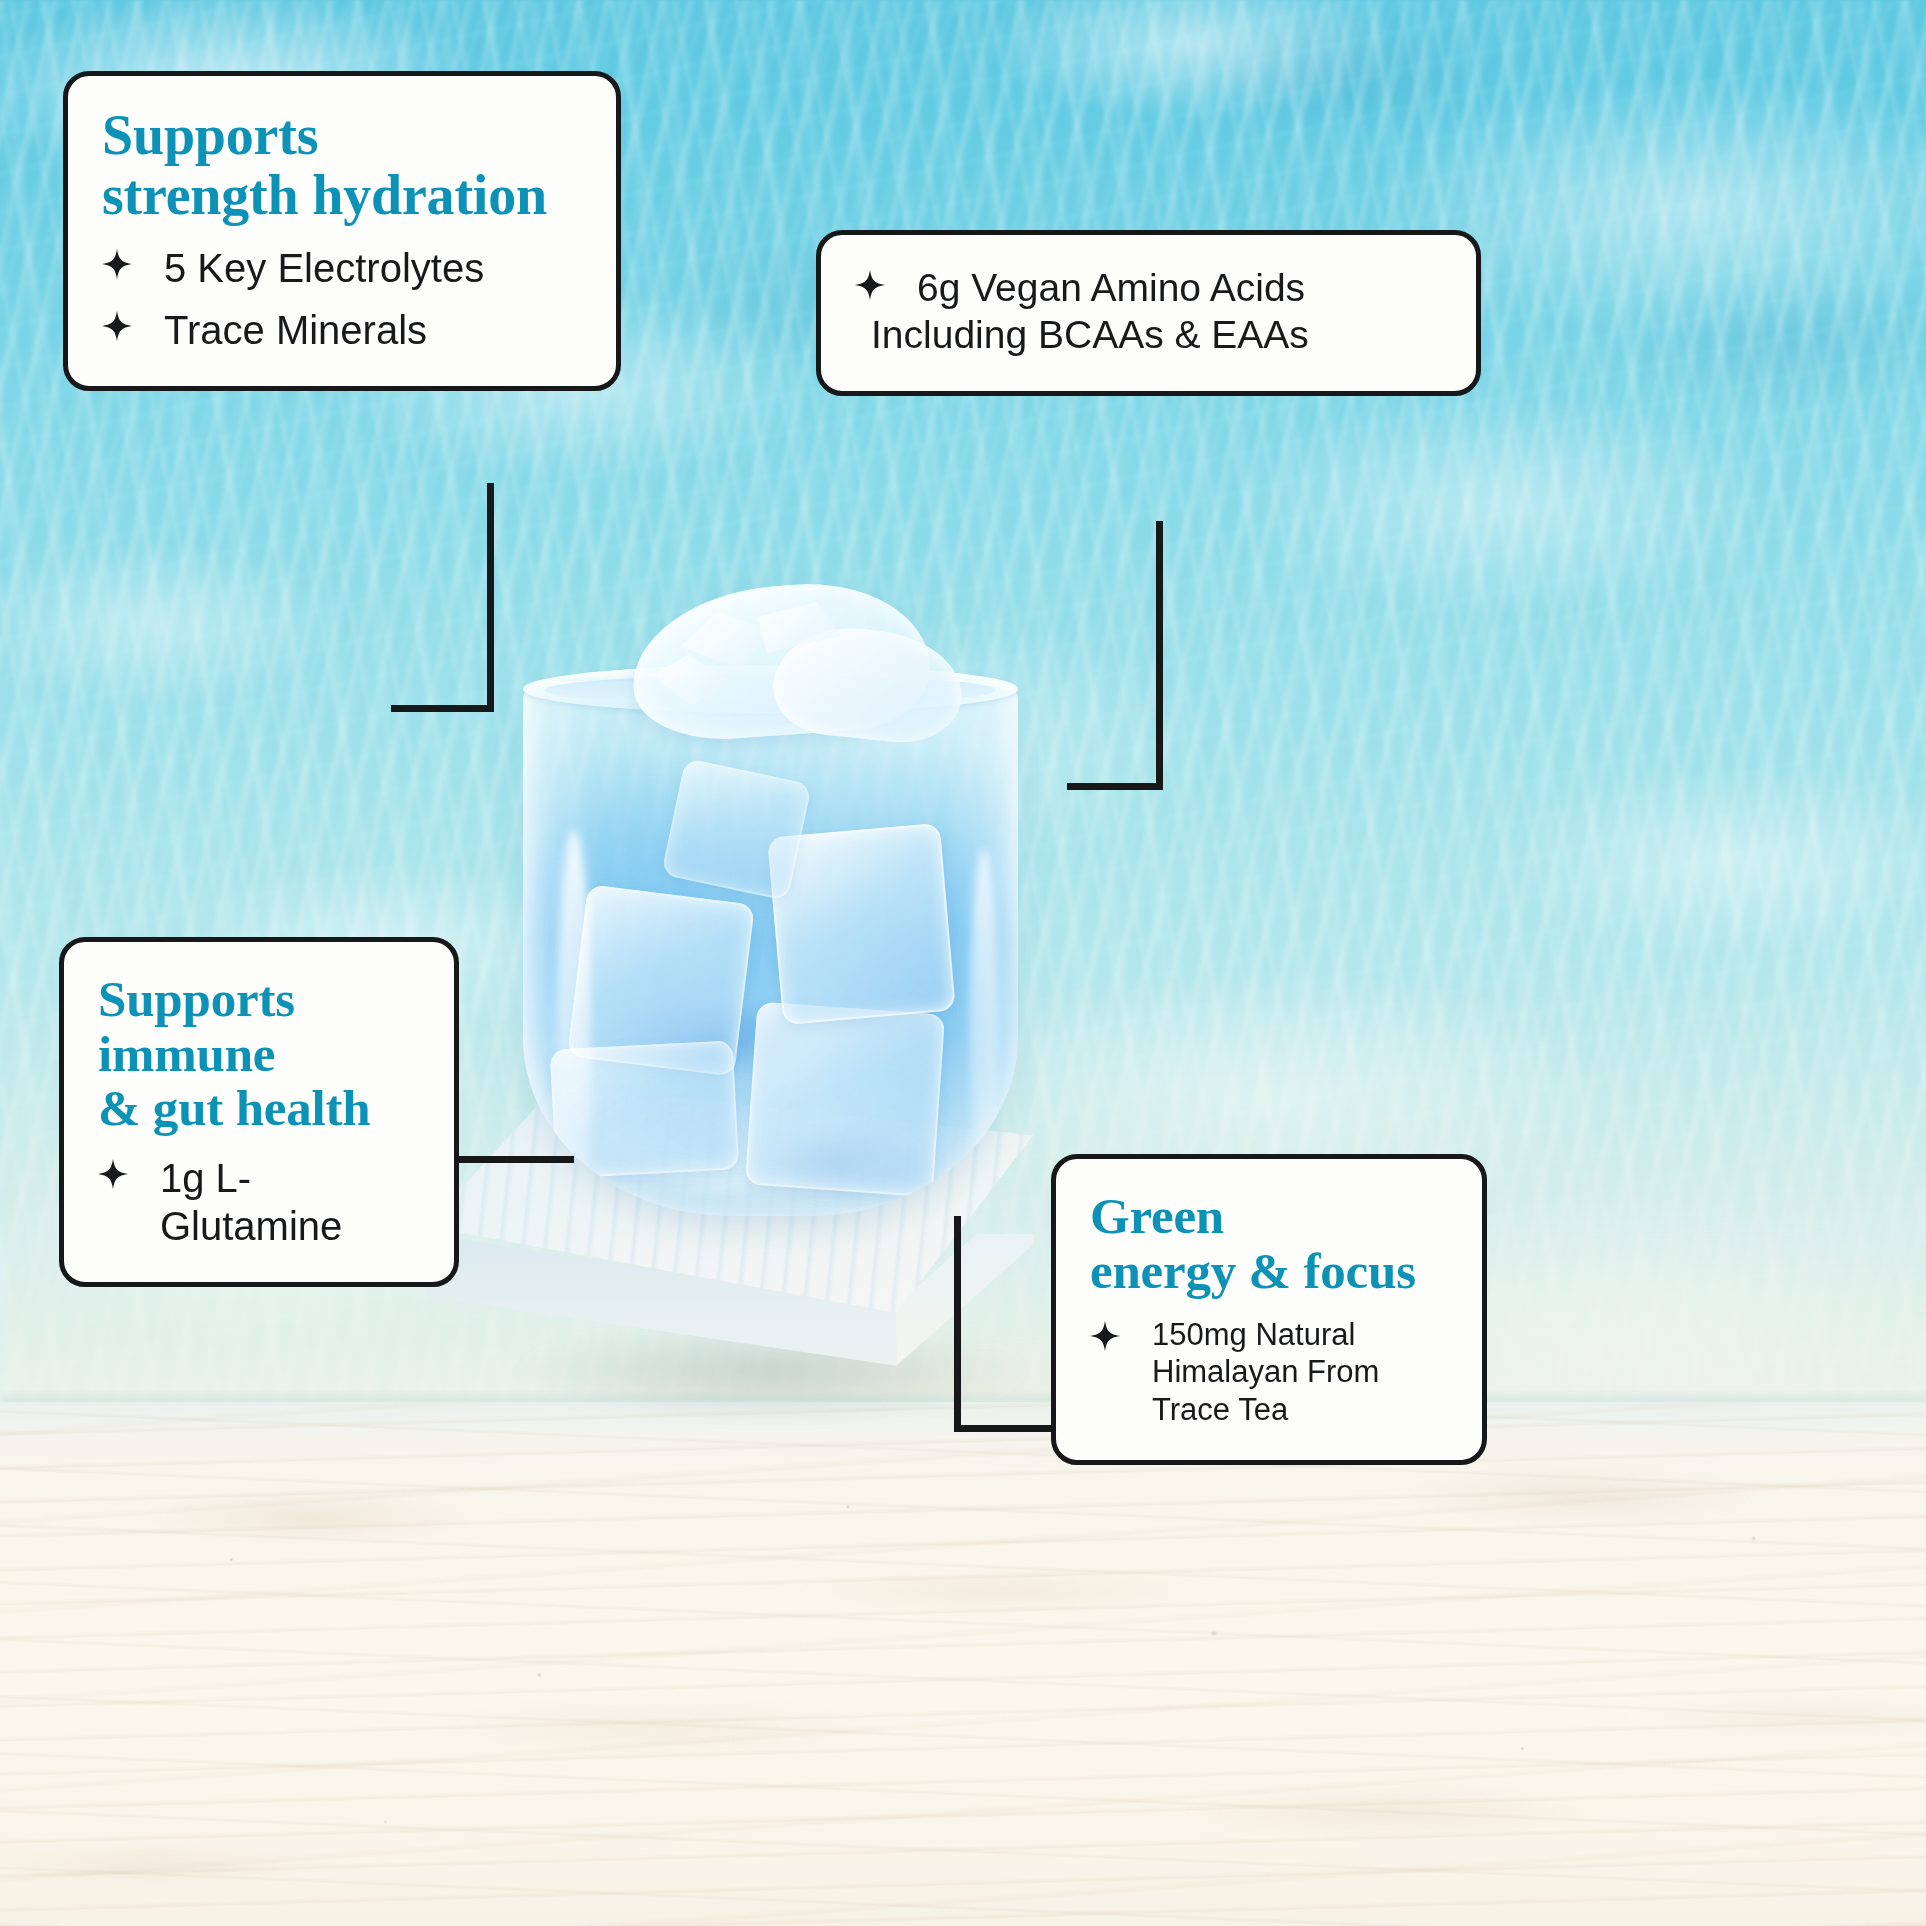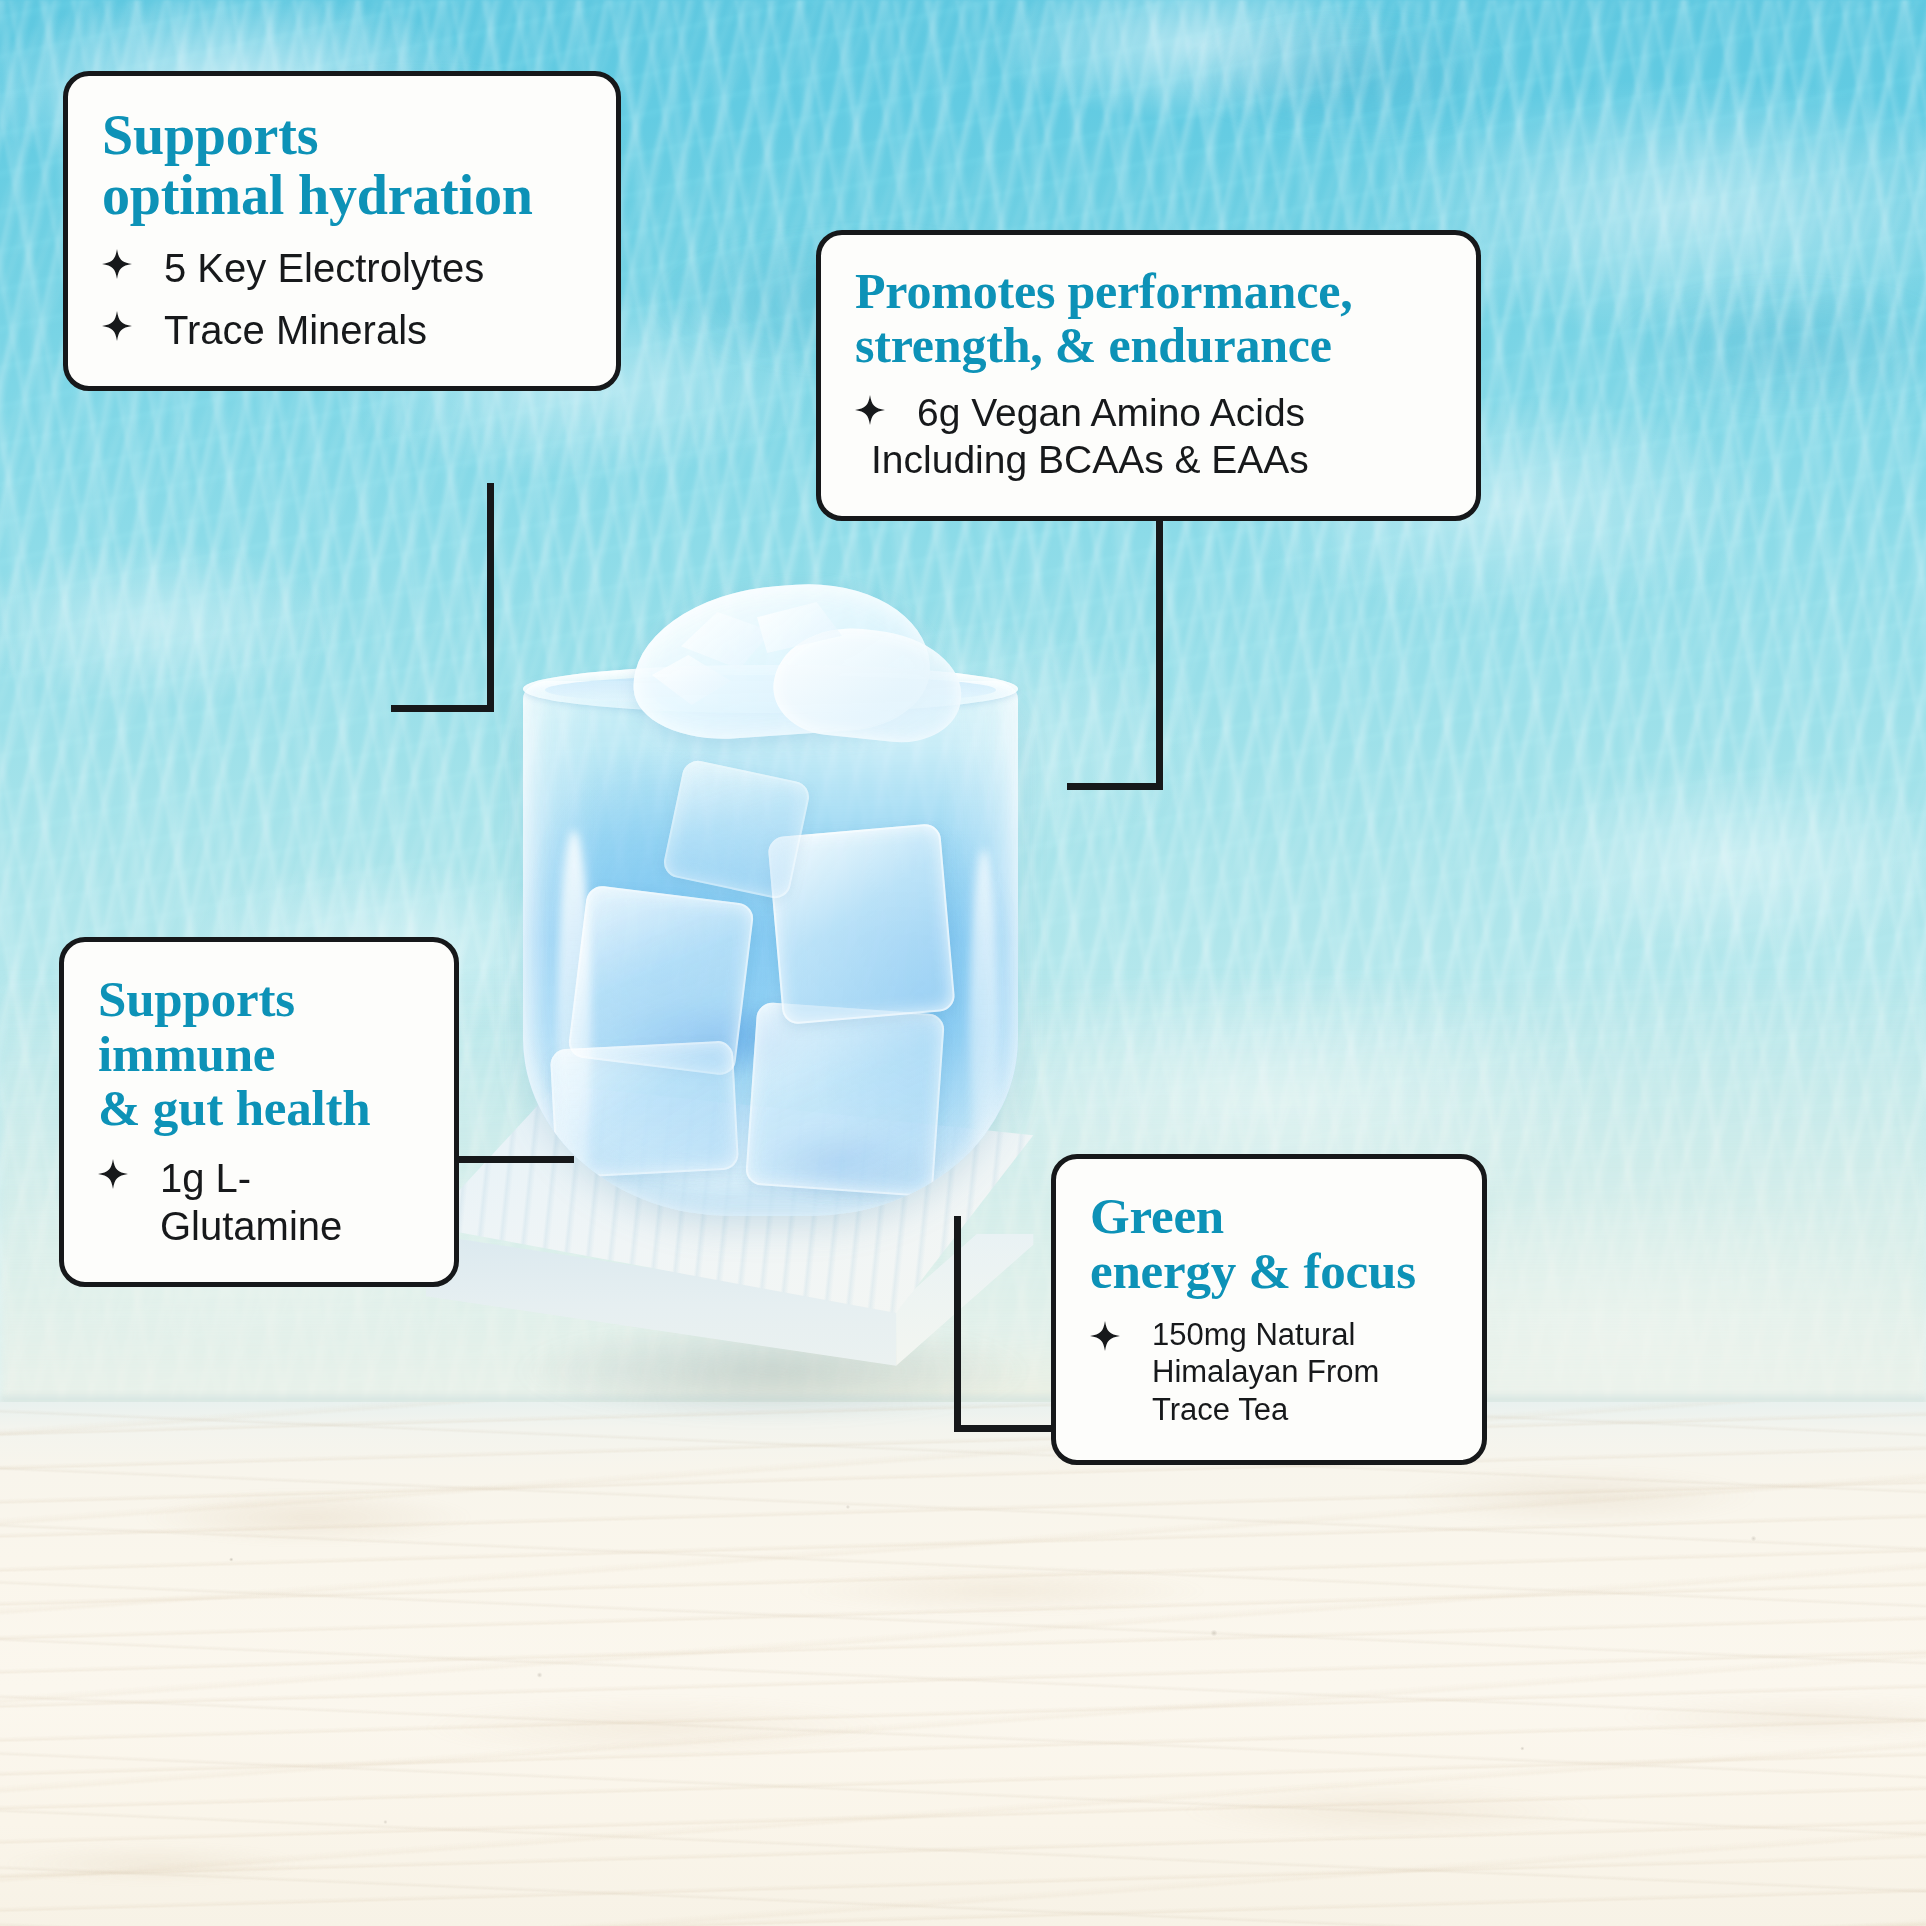--- a/index.html
+++ b/index.html
@@ -490,21 +490,21 @@
     <div class="seg h"></div>
   </div>
   <div class="elbow" id="elbow-energy">
     <div class="seg v"></div>
     <div class="seg h"></div>
   </div>
 
   <div class="card" id="card-hydration">
     <div class="card-title">
       <div>Supports</div>
-      <div>optimal hydration</div>
+      <div>strength hydration</div>
     </div>
     <ul class="bullets">
       <li>
         <span class="spark">
           <svg width="30" height="30" viewBox="0 0 30 30" aria-hidden="true">
             <path d="M15 0 C16.6 10.4 19.6 13.4 30 15 C19.6 16.6 16.6 19.6 15 30 C13.4 19.6 10.4 16.6 0 15 C10.4 13.4 13.4 10.4 15 0 Z" fill="#17191b"></path>
           </svg>
         </span>
         <span><span>5 Key Electrolytes</span></span>
       </li>
@@ -513,24 +513,20 @@
           <svg width="30" height="30" viewBox="0 0 30 30" aria-hidden="true">
             <path d="M15 0 C16.6 10.4 19.6 13.4 30 15 C19.6 16.6 16.6 19.6 15 30 C13.4 19.6 10.4 16.6 0 15 C10.4 13.4 13.4 10.4 15 0 Z" fill="#17191b"></path>
           </svg>
         </span>
         <span><span>Trace Minerals</span></span>
       </li>
     </ul>
   </div>
 
   <div class="card" id="card-performance">
-    <div class="card-title">
-      <div>Promotes performance,</div>
-      <div>strength, &amp; endurance</div>
-    </div>
     <ul class="bullets">
       <li>
         <span class="spark">
           <svg width="30" height="30" viewBox="0 0 30 30" aria-hidden="true">
             <path d="M15 0 C16.6 10.4 19.6 13.4 30 15 C19.6 16.6 16.6 19.6 15 30 C13.4 19.6 10.4 16.6 0 15 C10.4 13.4 13.4 10.4 15 0 Z" fill="#17191b"></path>
           </svg>
         </span>
         <span>
           <span style="display:block">6g Vegan Amino Acids</span>
           <span style="display:block;margin-left:-46px">Including BCAAs &amp; EAAs</span>

